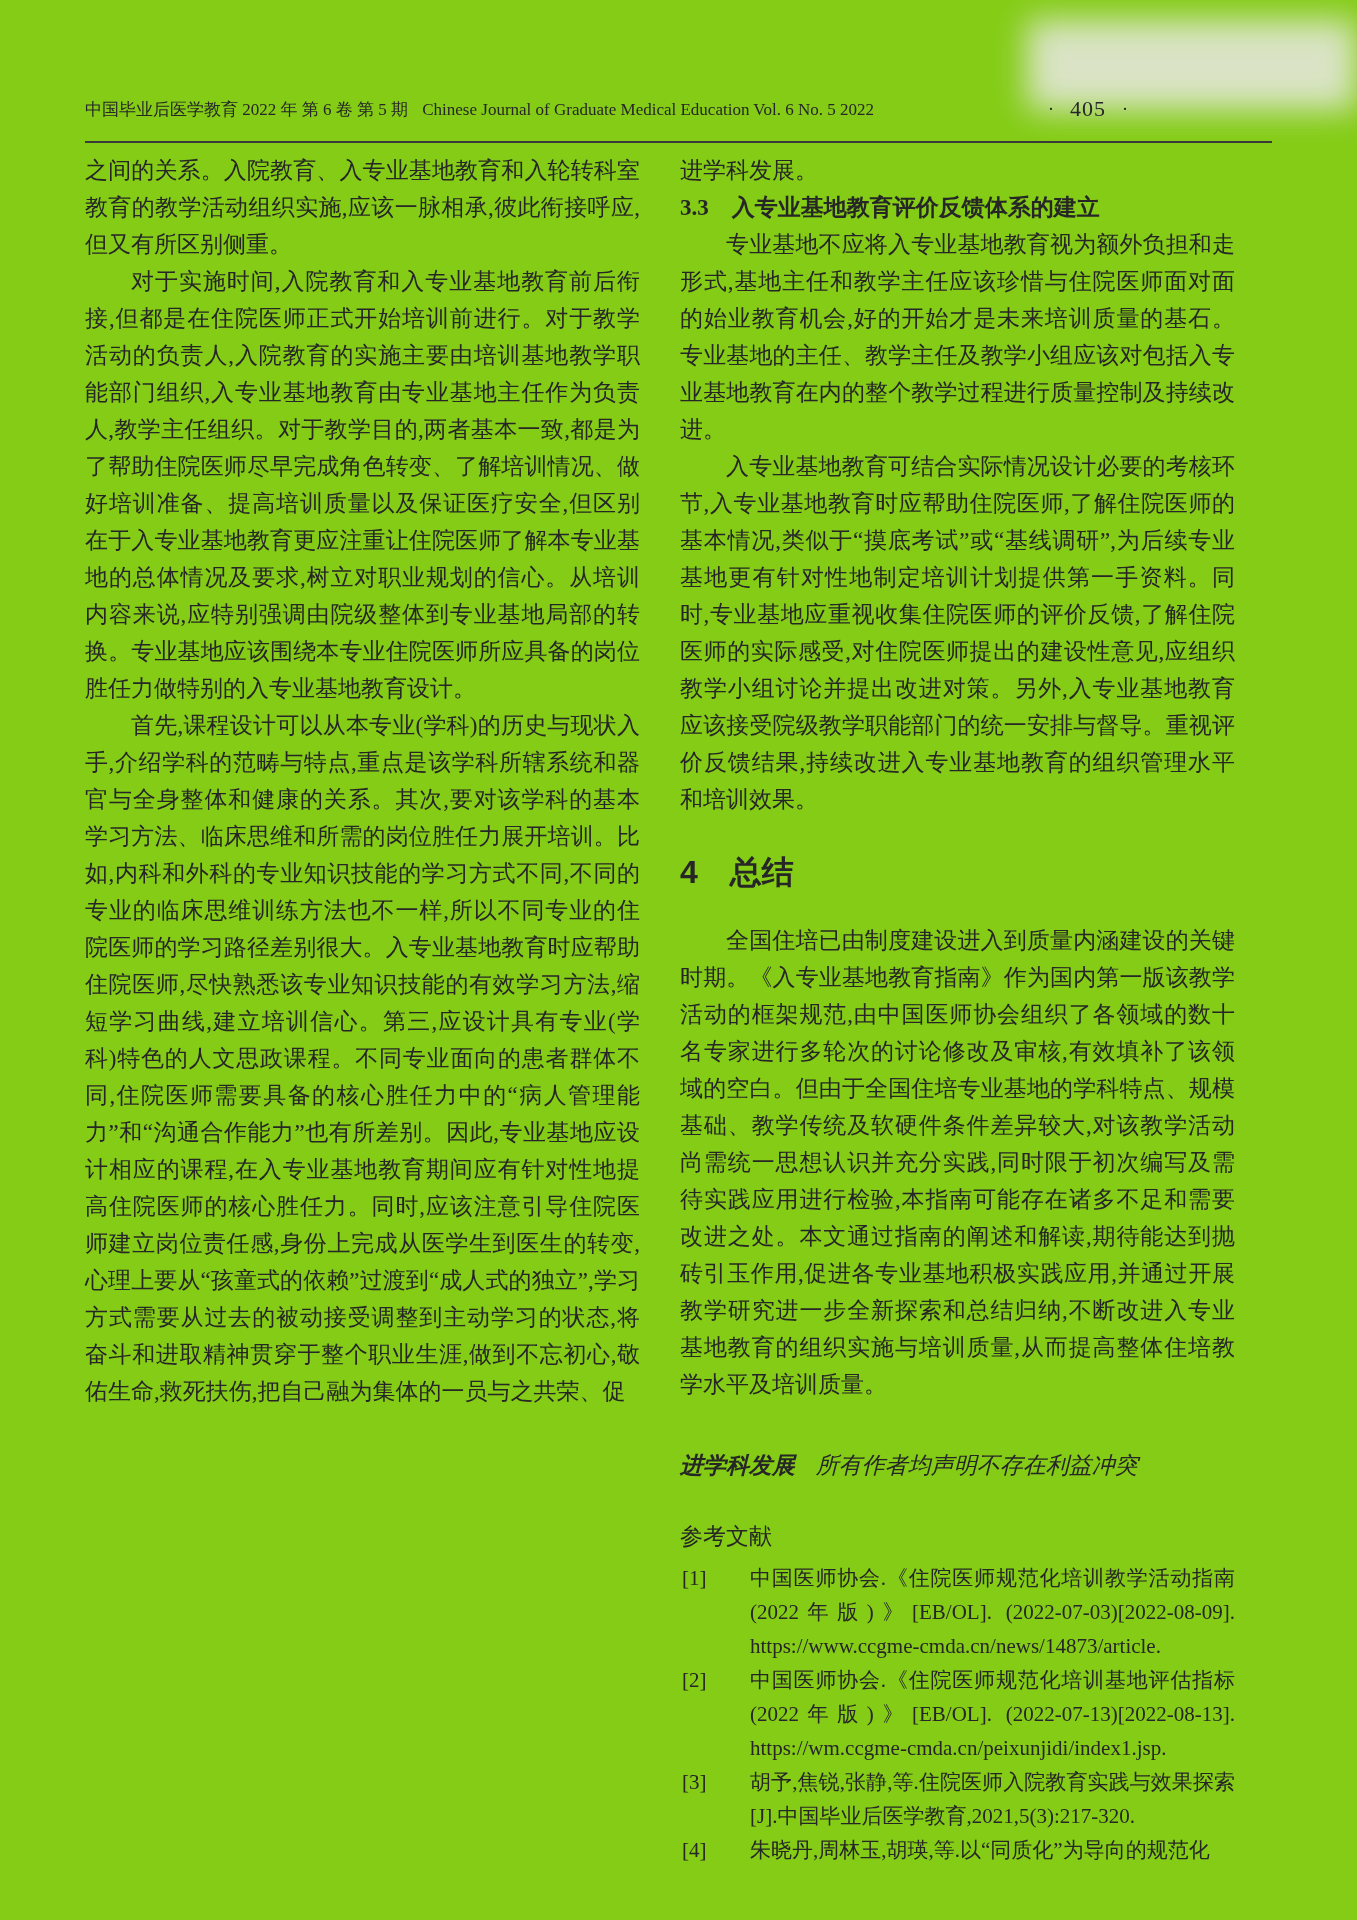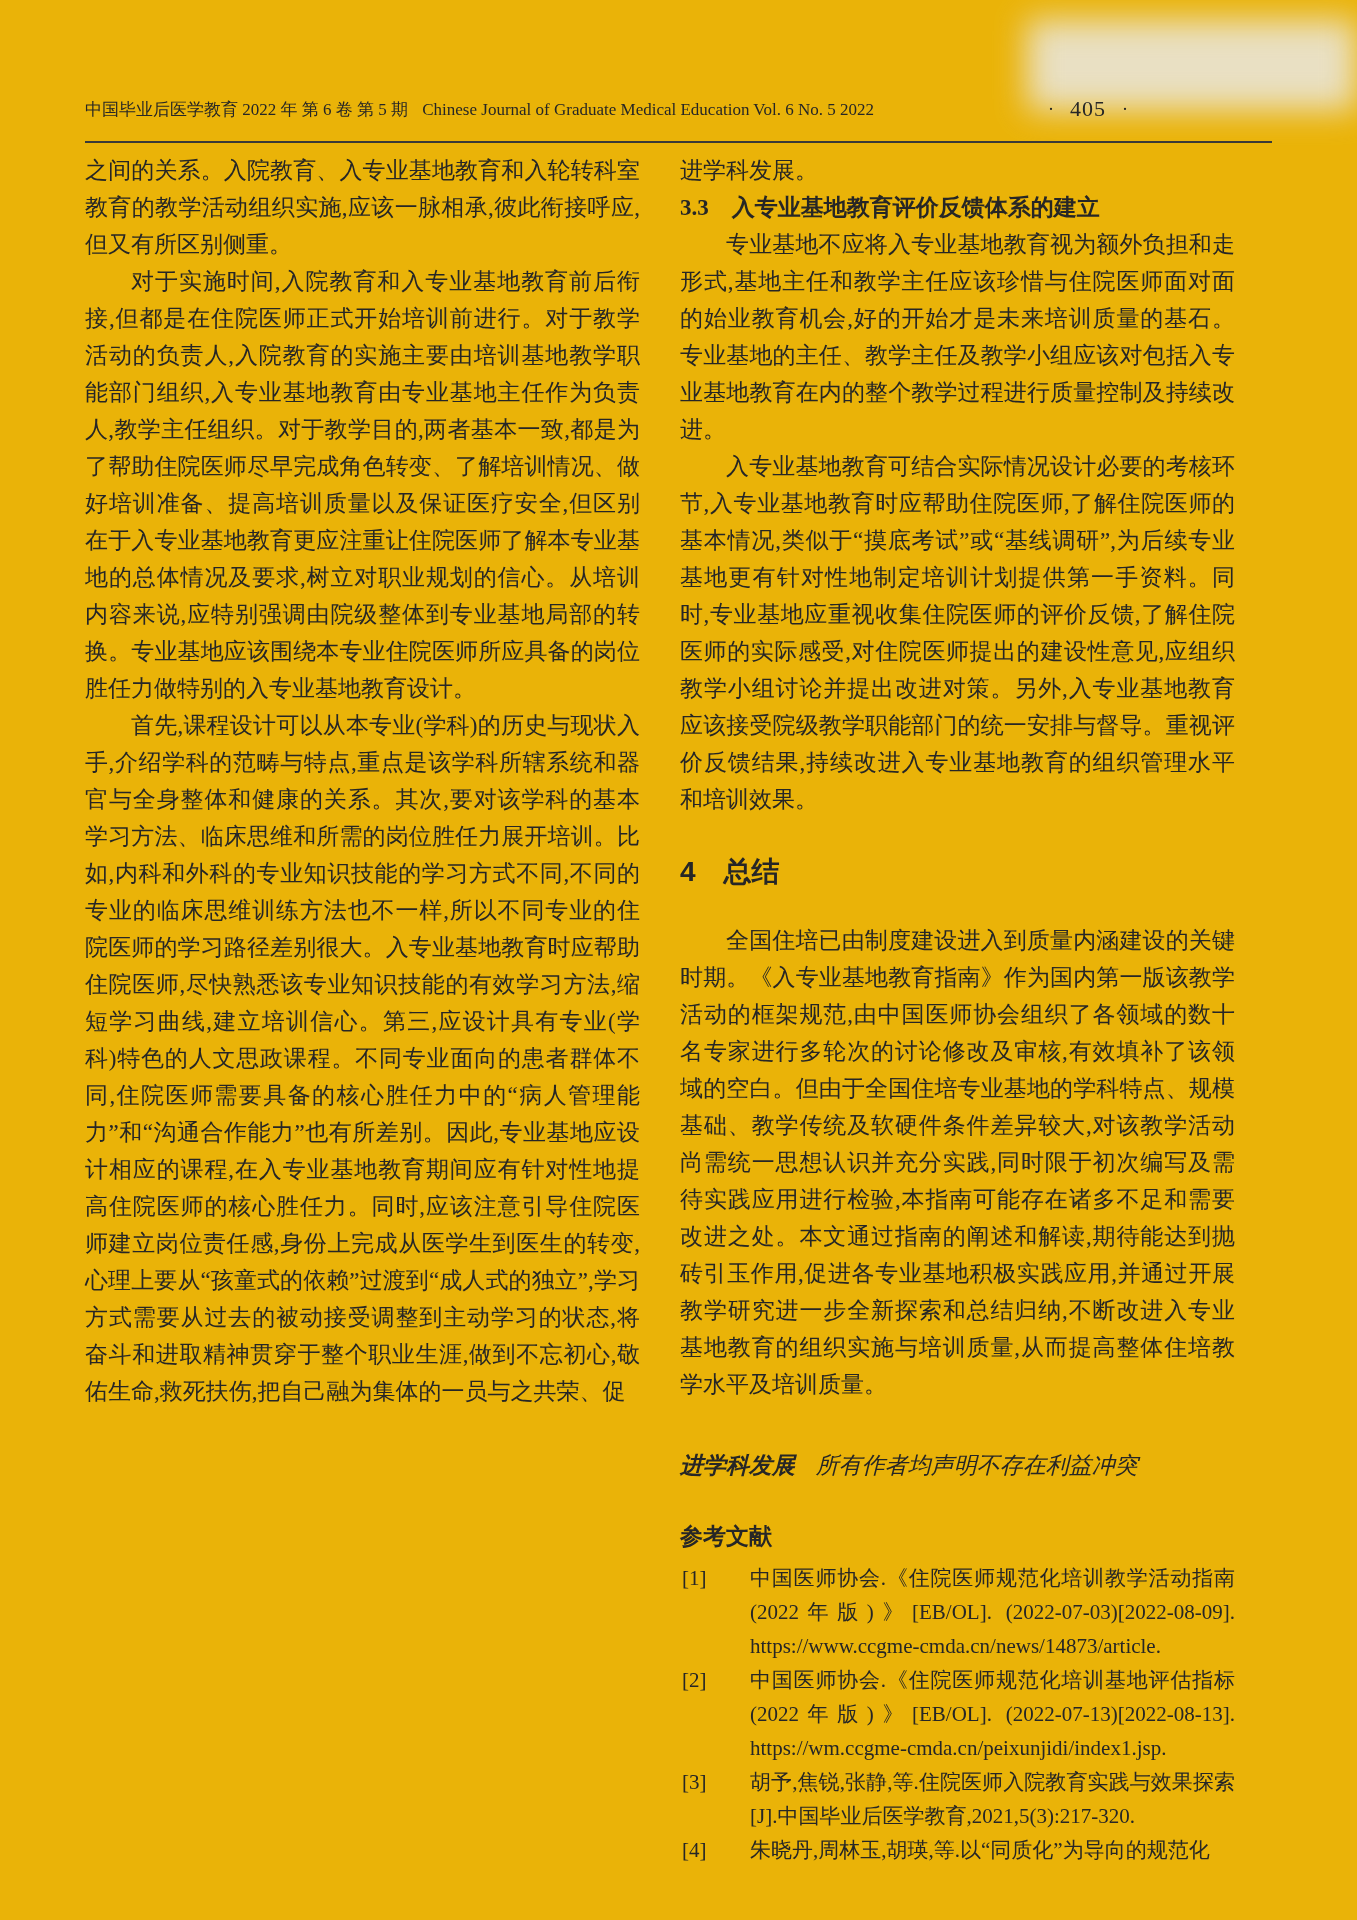--- a/index.html
+++ b/index.html
@@ -1,19 +1,19 @@
 <!DOCTYPE html>
 <html lang="zh"><head>
 <meta charset="utf-8">
 <style>
   html,body{margin:0;padding:0;background:#f4f3f1;}
   .page{
     position:relative;
     width:1357px;height:1920px;
-    background:#eab308;
+    background:#84cc16;
     overflow:hidden;
     font-family:"Liberation Serif","DejaVu Serif",serif;
     color:#262626;
   }
   .scan-shade{
     position:absolute;top:20px;right:0;width:330px;height:90px;
     background:#e9e8e4;filter:blur(16px);opacity:.85;
   }
   .hdr{
     position:absolute;left:85px;top:96px;width:1187px;
@@ -32,26 +32,26 @@
     position:absolute;left:85px;top:152px;width:1150px;
     display:flex;gap:40px;
   }
   .col{width:555px;font-size:23px;line-height:37px;text-align:justify;}
   .blk{margin:0;}
   .para{text-indent:2em;}
   .para-cont{text-indent:0;}
   .heading-sub{font-weight:700;text-indent:0;}
   .heading-main{
     font-family:"Liberation Sans","DejaVu Sans",sans-serif;
-    font-weight:700;font-size:28px;line-height:40px;
+    font-weight:700;font-size:32px;line-height:40px;
     margin:34px 0 30px 0;text-indent:0;
   }
   .heading-refs{
     font-family:"Liberation Sans","DejaVu Sans",sans-serif;
-    font-weight:700;font-size:23px;line-height:37px;
+    font-weight:400;font-size:23px;line-height:37px;
     margin:34px 0 6px 0;text-indent:0;
   }
   .conflict{margin-top:44px;font-style:italic;text-indent:0;}
   .conflict .lbl{font-weight:700;margin-right:0.9em;}
   .reference{
     position:relative;padding-left:70px;
     font-size:21px;line-height:34px;text-indent:0;
   }
   .reference .lbl{position:absolute;left:2px;top:0;}
   .reference .txt{overflow-wrap:anywhere;}

